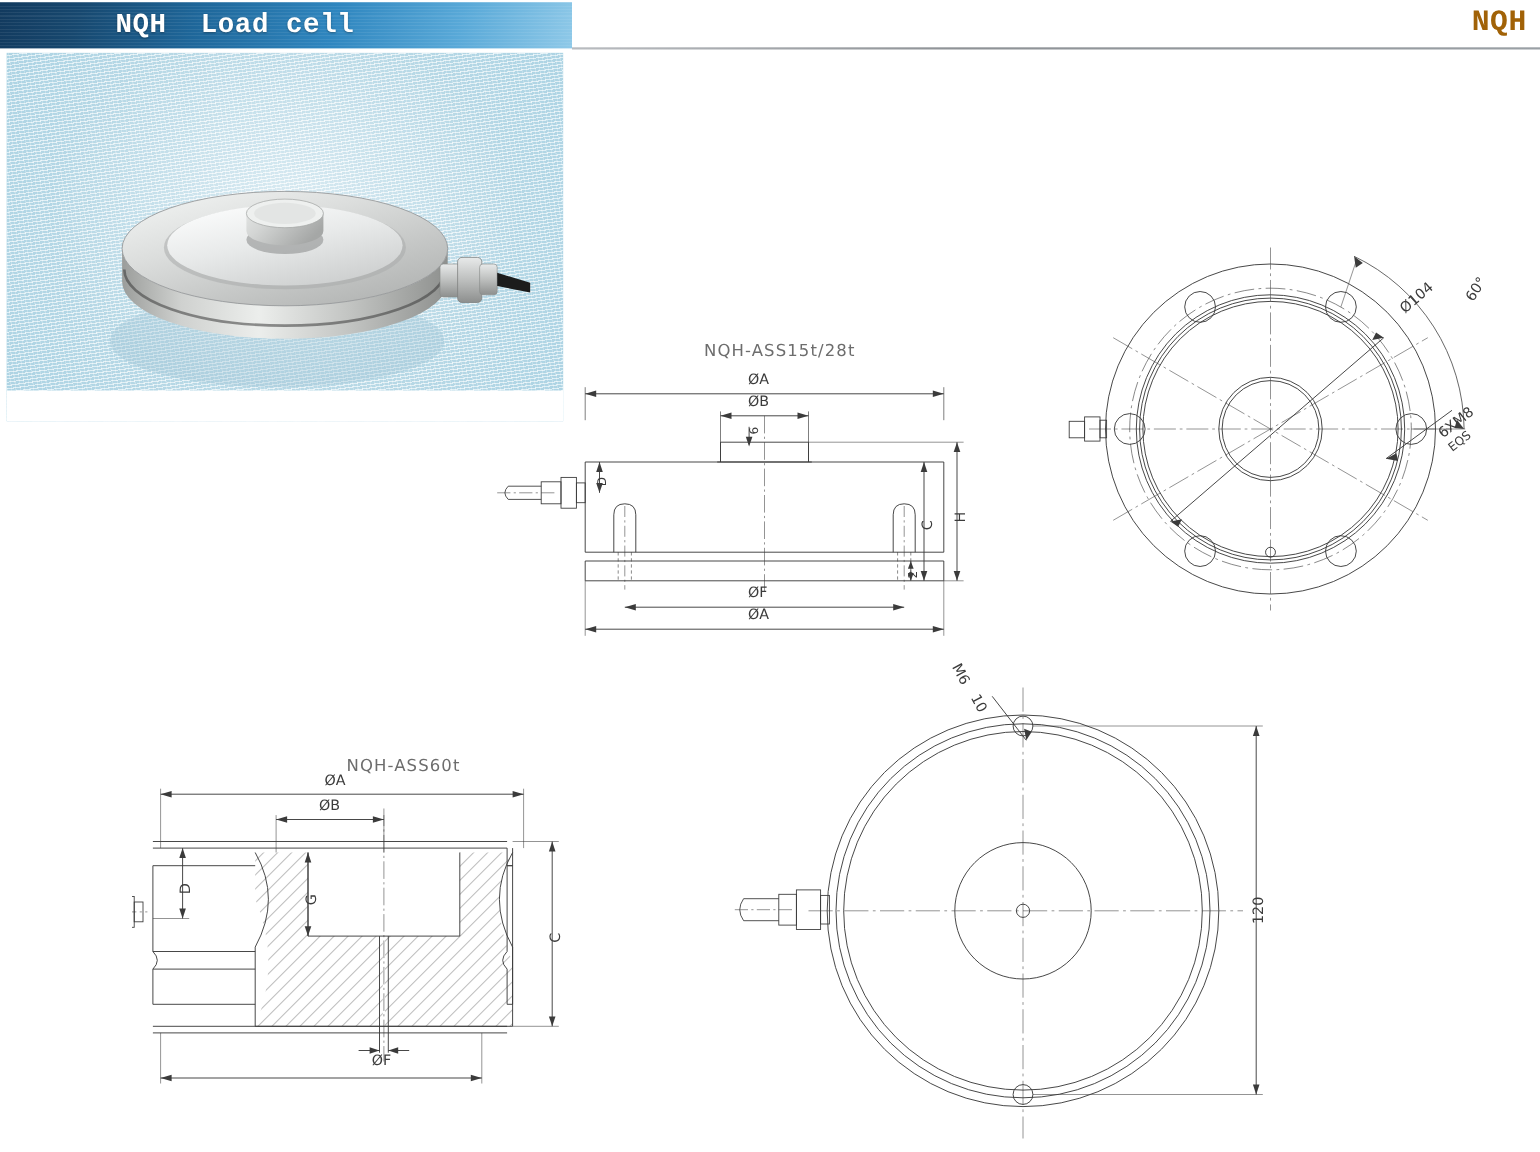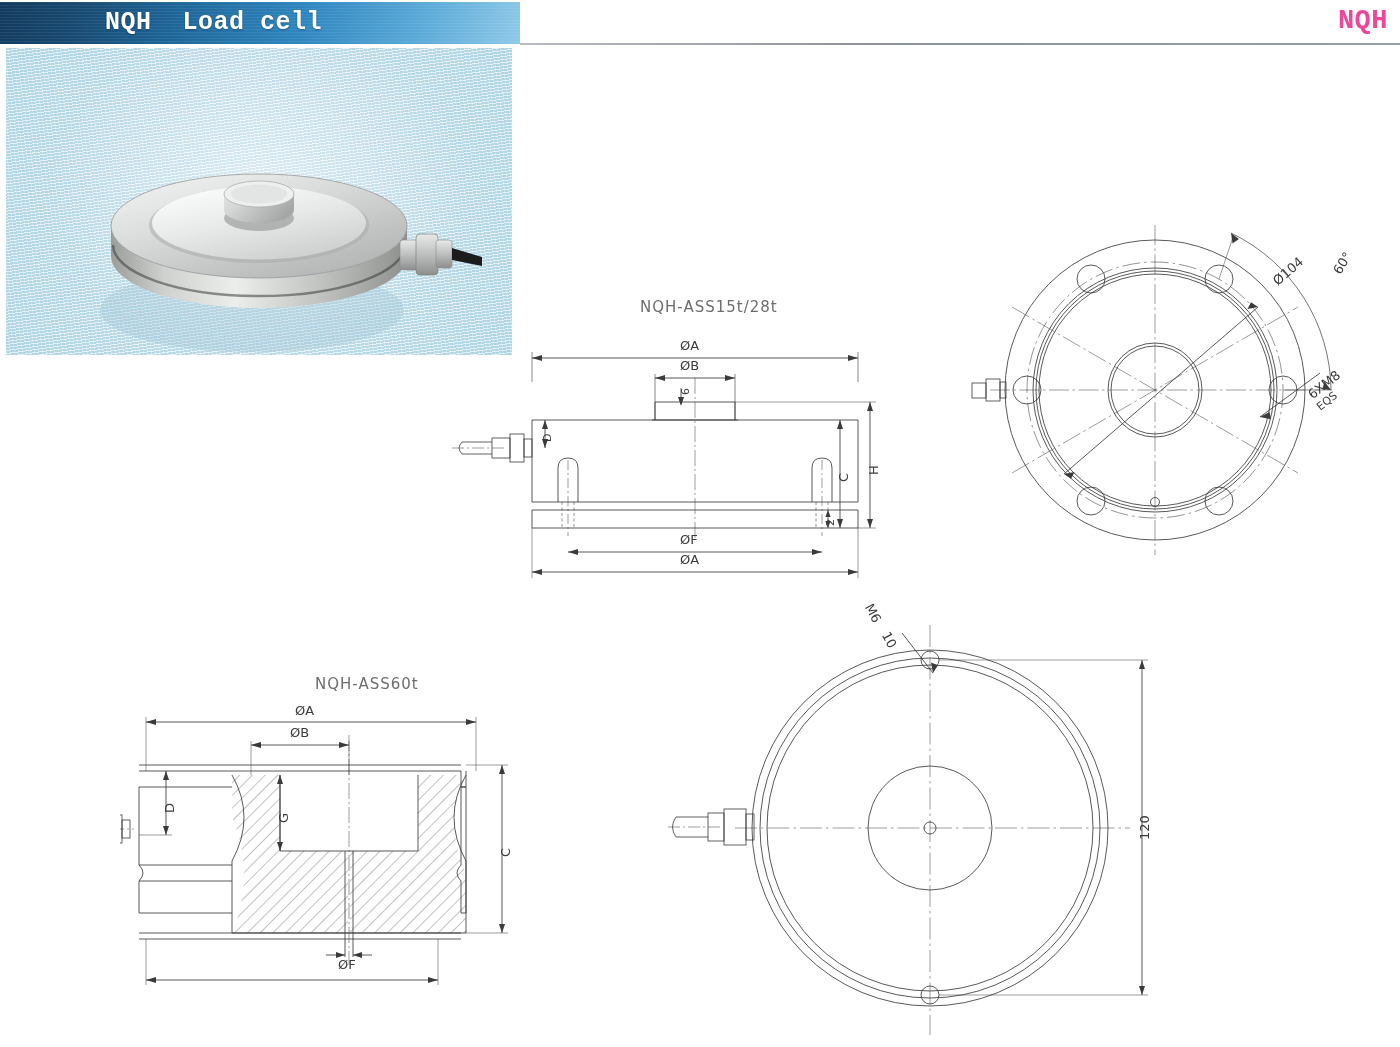--- a/index.html
+++ b/index.html
@@ -31,21 +31,21 @@
     color:#ffffff;font-size:25px;font-weight:bold;letter-spacing:0.5px;
     text-shadow:0 1px 2px rgba(0,0,0,0.35);
     white-space:pre;
   }
   #header-rule{
     position:absolute;left:520px;top:43px;width:880px;height:2px;
     background:linear-gradient(90deg,#b9bcc0,#8e9296 40%,#9aa0a5);
   }
   #header-code{
     position:absolute;right:12px;top:6px;
-    color:#ec4899;font-size:27px;font-weight:bold;letter-spacing:0.5px;
+    color:#a16207;font-size:27px;font-weight:bold;letter-spacing:0.5px;
   }
 
   
   #photo{
     position:absolute;left:6px;top:48px;width:506px;height:335px;
     background:
       radial-gradient(circle at 50% 45%, #e6f3f8 0%, #cfe7f0 55%, #bcdfec 100%);
     overflow:hidden;
   }
   #photo .weave{
@@ -54,21 +54,21 @@
       repeating-linear-gradient(-8deg, rgba(255,255,255,0.55) 0px, rgba(255,255,255,0.55) 1px, rgba(150,195,215,0.28) 1px, rgba(150,195,215,0.28) 3px),
       repeating-linear-gradient(82deg, rgba(255,255,255,0.28) 0px, rgba(255,255,255,0.28) 1px, rgba(140,190,212,0.16) 1px, rgba(140,190,212,0.16) 4px);
   }
   #photo .vign{position:absolute;inset:0;background:radial-gradient(ellipse at 50% 42%, rgba(255,255,255,0.35) 0%, rgba(255,255,255,0) 60%);}
   #photo .floor{position:absolute;left:0;bottom:0;width:100%;height:28px;background:#ffffff;}
 
   
   .dwg-label{
     position:absolute;color:#6d6d6d;
     font-family:"DejaVu Sans", sans-serif;
-    font-size:15px;letter-spacing:1px;white-space:pre;
+    font-size:15px;letter-spacing:1px;white-space:pre;margin-top:12px;
   }
   .dim{
     position:absolute;color:#3b3b3b;
     font-family:"DejaVu Sans", sans-serif;
     font-size:13px;white-space:pre;
   }
   .dim.small{font-size:11px;}
   .rot90{transform:rotate(-90deg);transform-origin:left top;}
 </style>
 </head>

